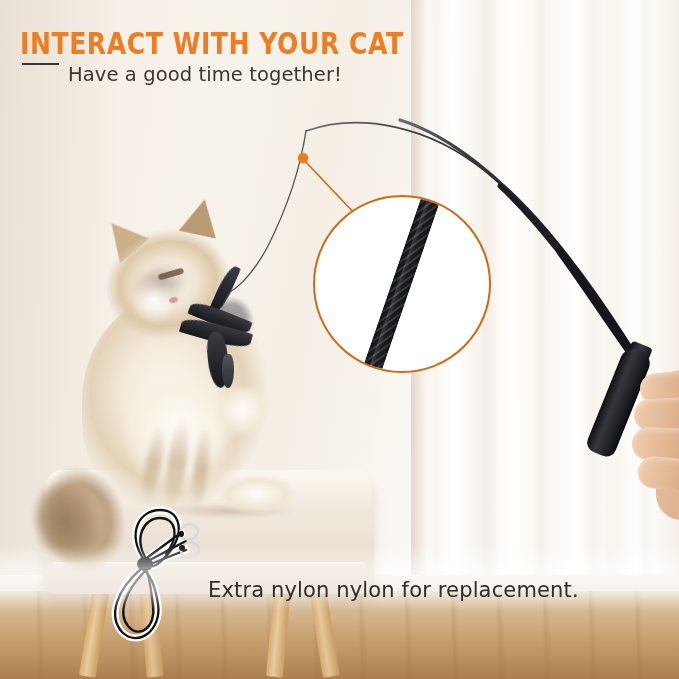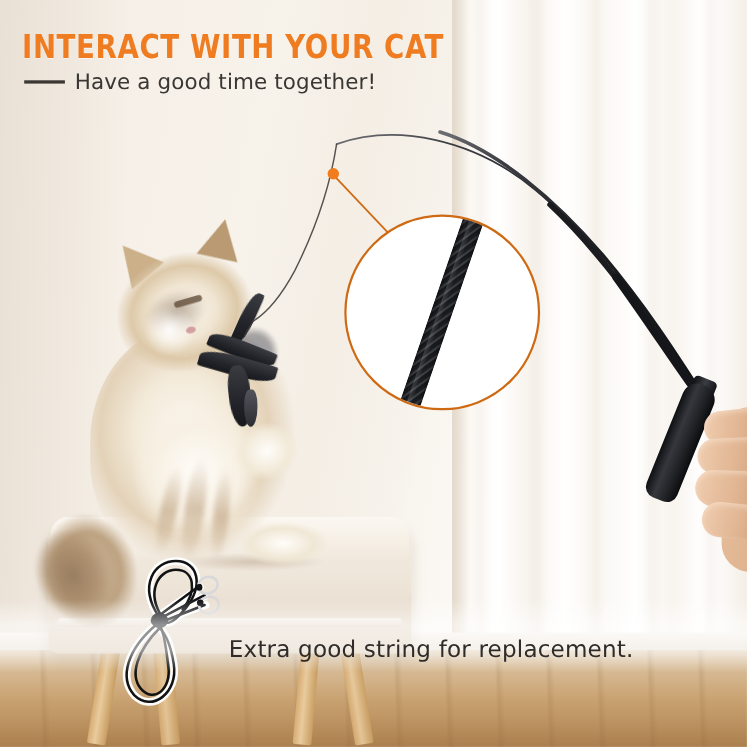--- a/index.html
+++ b/index.html
@@ -316,21 +316,21 @@
     font-size: 30px;
     letter-spacing: .6px;
     color: #ef7c20;
     transform: scaleX(.93);
     transform-origin: left center;
     white-space: nowrap;
     text-shadow: 0 1px 0 rgba(255,255,255,.5);
   }
   .sub-row {
     position: absolute; left: 22px; top: 63px;
-    display: flex; align-items: center; gap: 9px;
+    display: flex; align-items: flex-start; gap: 9px;
   }
   .sub-dash {
     display: inline-block; width: 37px; height: 2.4px;
     background: #3b3733;
   }
   .subtitle {
     font-family: "DejaVu Sans", "Liberation Sans", sans-serif;
     font-size: 19.5px;
     color: #3a3733;
     white-space: nowrap;
@@ -473,15 +473,15 @@
   </svg>
 
   <div class="headline">INTERACT WITH YOUR CAT</div>
 
   <div class="sub-row">
     <span class="sub-dash"></span>
     <span class="subtitle">Have a good time together!</span>
   </div>
 
   <div class="caption-band"></div>
-  <div class="caption">Extra good string for replacement.</div>
+  <div class="caption">Extra nylon nylon for replacement.</div>
 
 </div>
 
 </body></html>

